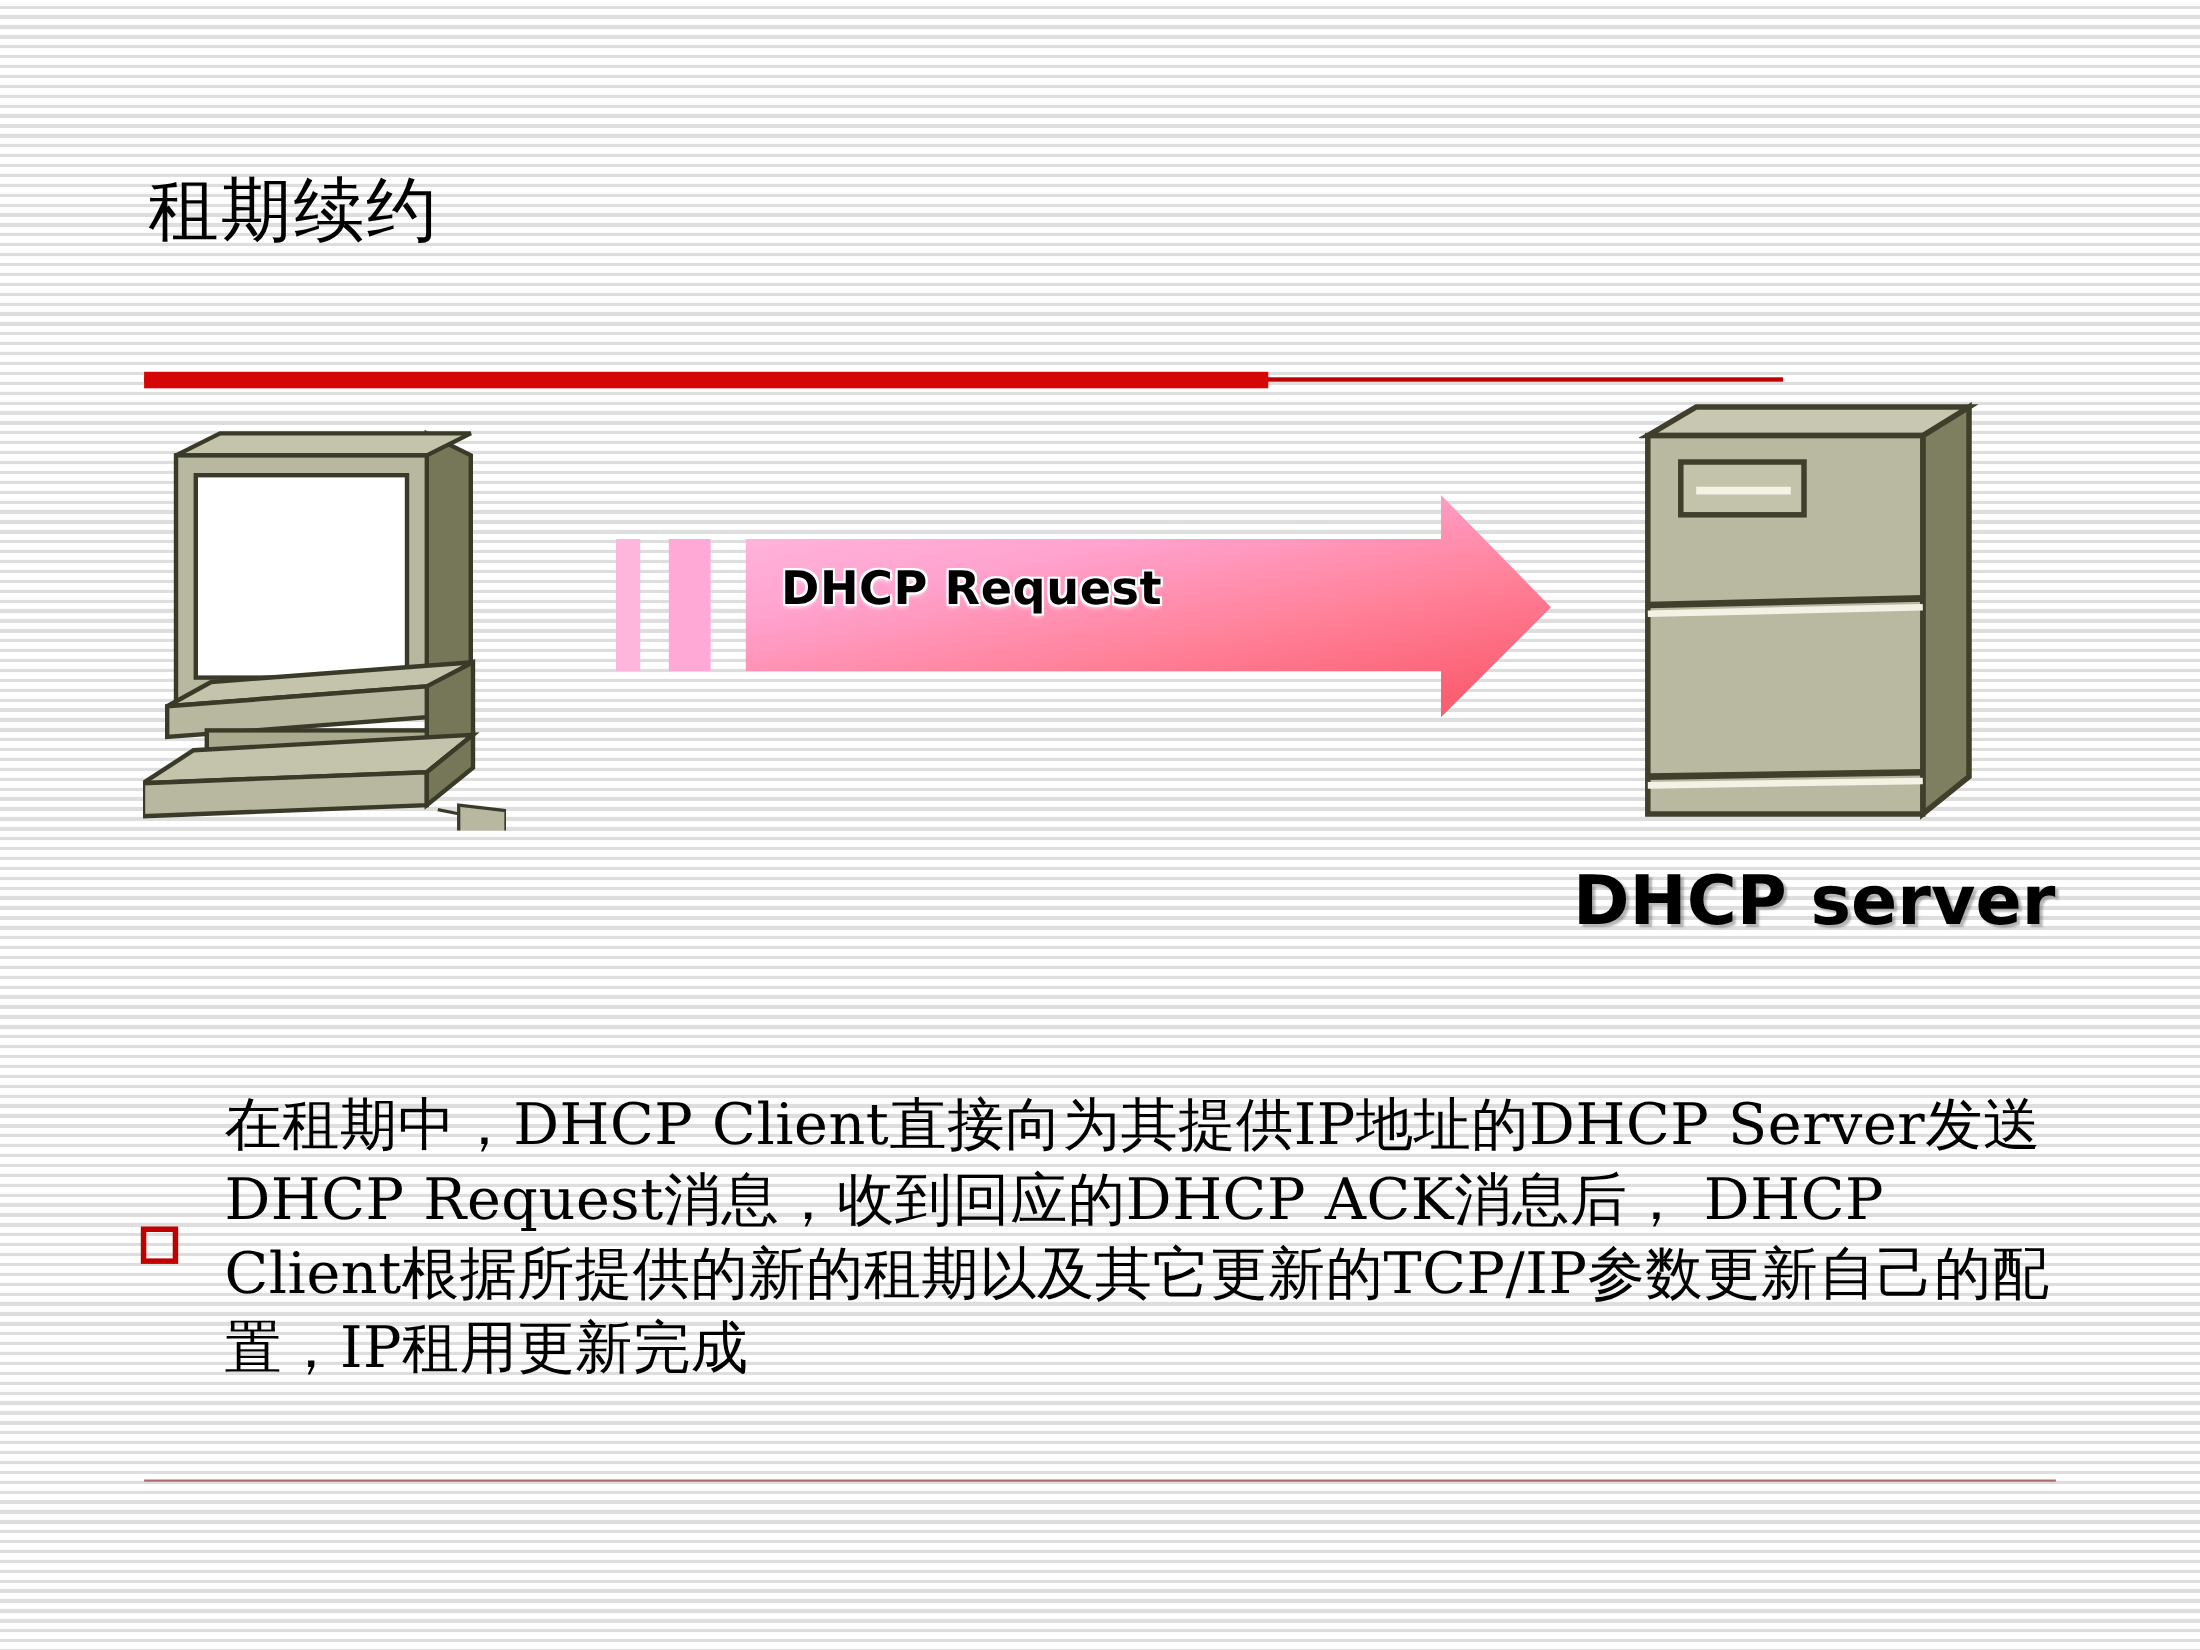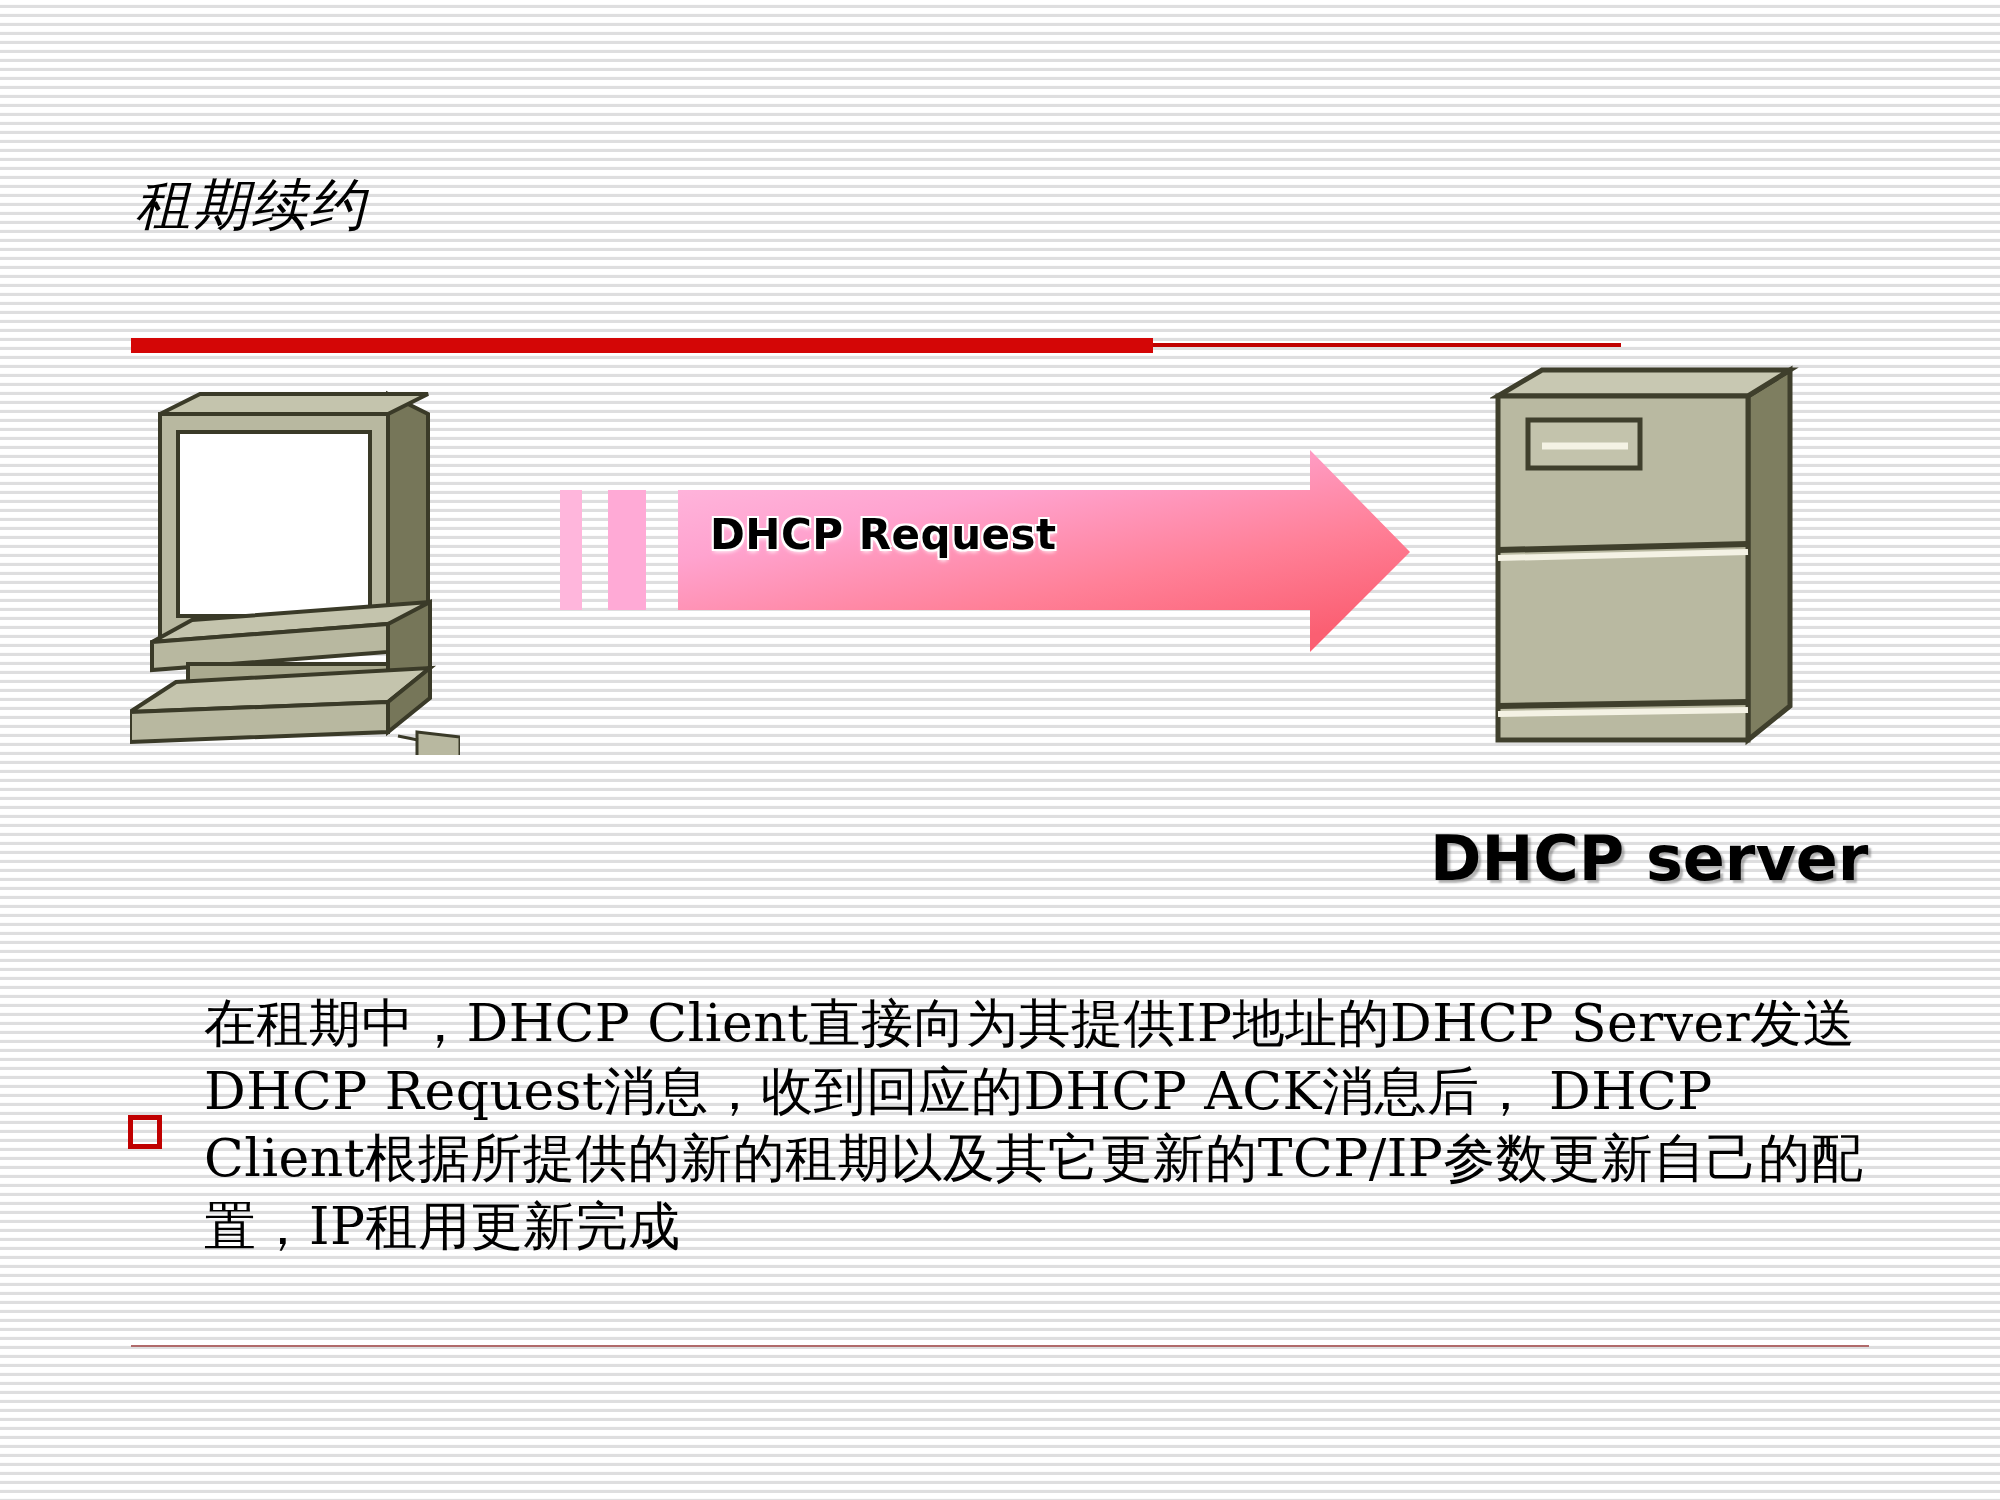--- a/index.html
+++ b/index.html
@@ -31,28 +31,27 @@
         #ffffff 8px,
         #ffffff 9px
     );
     overflow: hidden;
   }
 
   
   #title {
     position: absolute;
     left: 135px;
-    top: 175px;
+    top: 158px;
     font-family: "DejaVu Serif", "Liberation Serif", serif;
-    font-size: 56px;
+    font-size: 64px;
     line-height: 1.08;
     letter-spacing: 2px;
     color: #000000;
     white-space: nowrap;
-    font-style: italic;
   }
 
   
   #rule-thin {
     position: absolute;
     left: 131px;
     top: 343px;
     width: 1490px;
     height: 4px;
     background: #c00000;
@@ -141,21 +140,20 @@
     position: absolute;
     left: 1430px;
     top: 782px;
     font-family: "DejaVu Sans", "Liberation Sans", sans-serif;
     font-weight: bold;
     font-size: 62px;
     letter-spacing: 0px;
     color: #000000;
     text-shadow: 3px 3px 2px rgba(90,90,90,0.45);
     white-space: nowrap;
-    margin-top: 40px;
   }
 
   
   #bullet-block {
     position: absolute;
     left: 128px;
     top: 950px;
     width: 1760px;
     display: flex;
     align-items: center;

